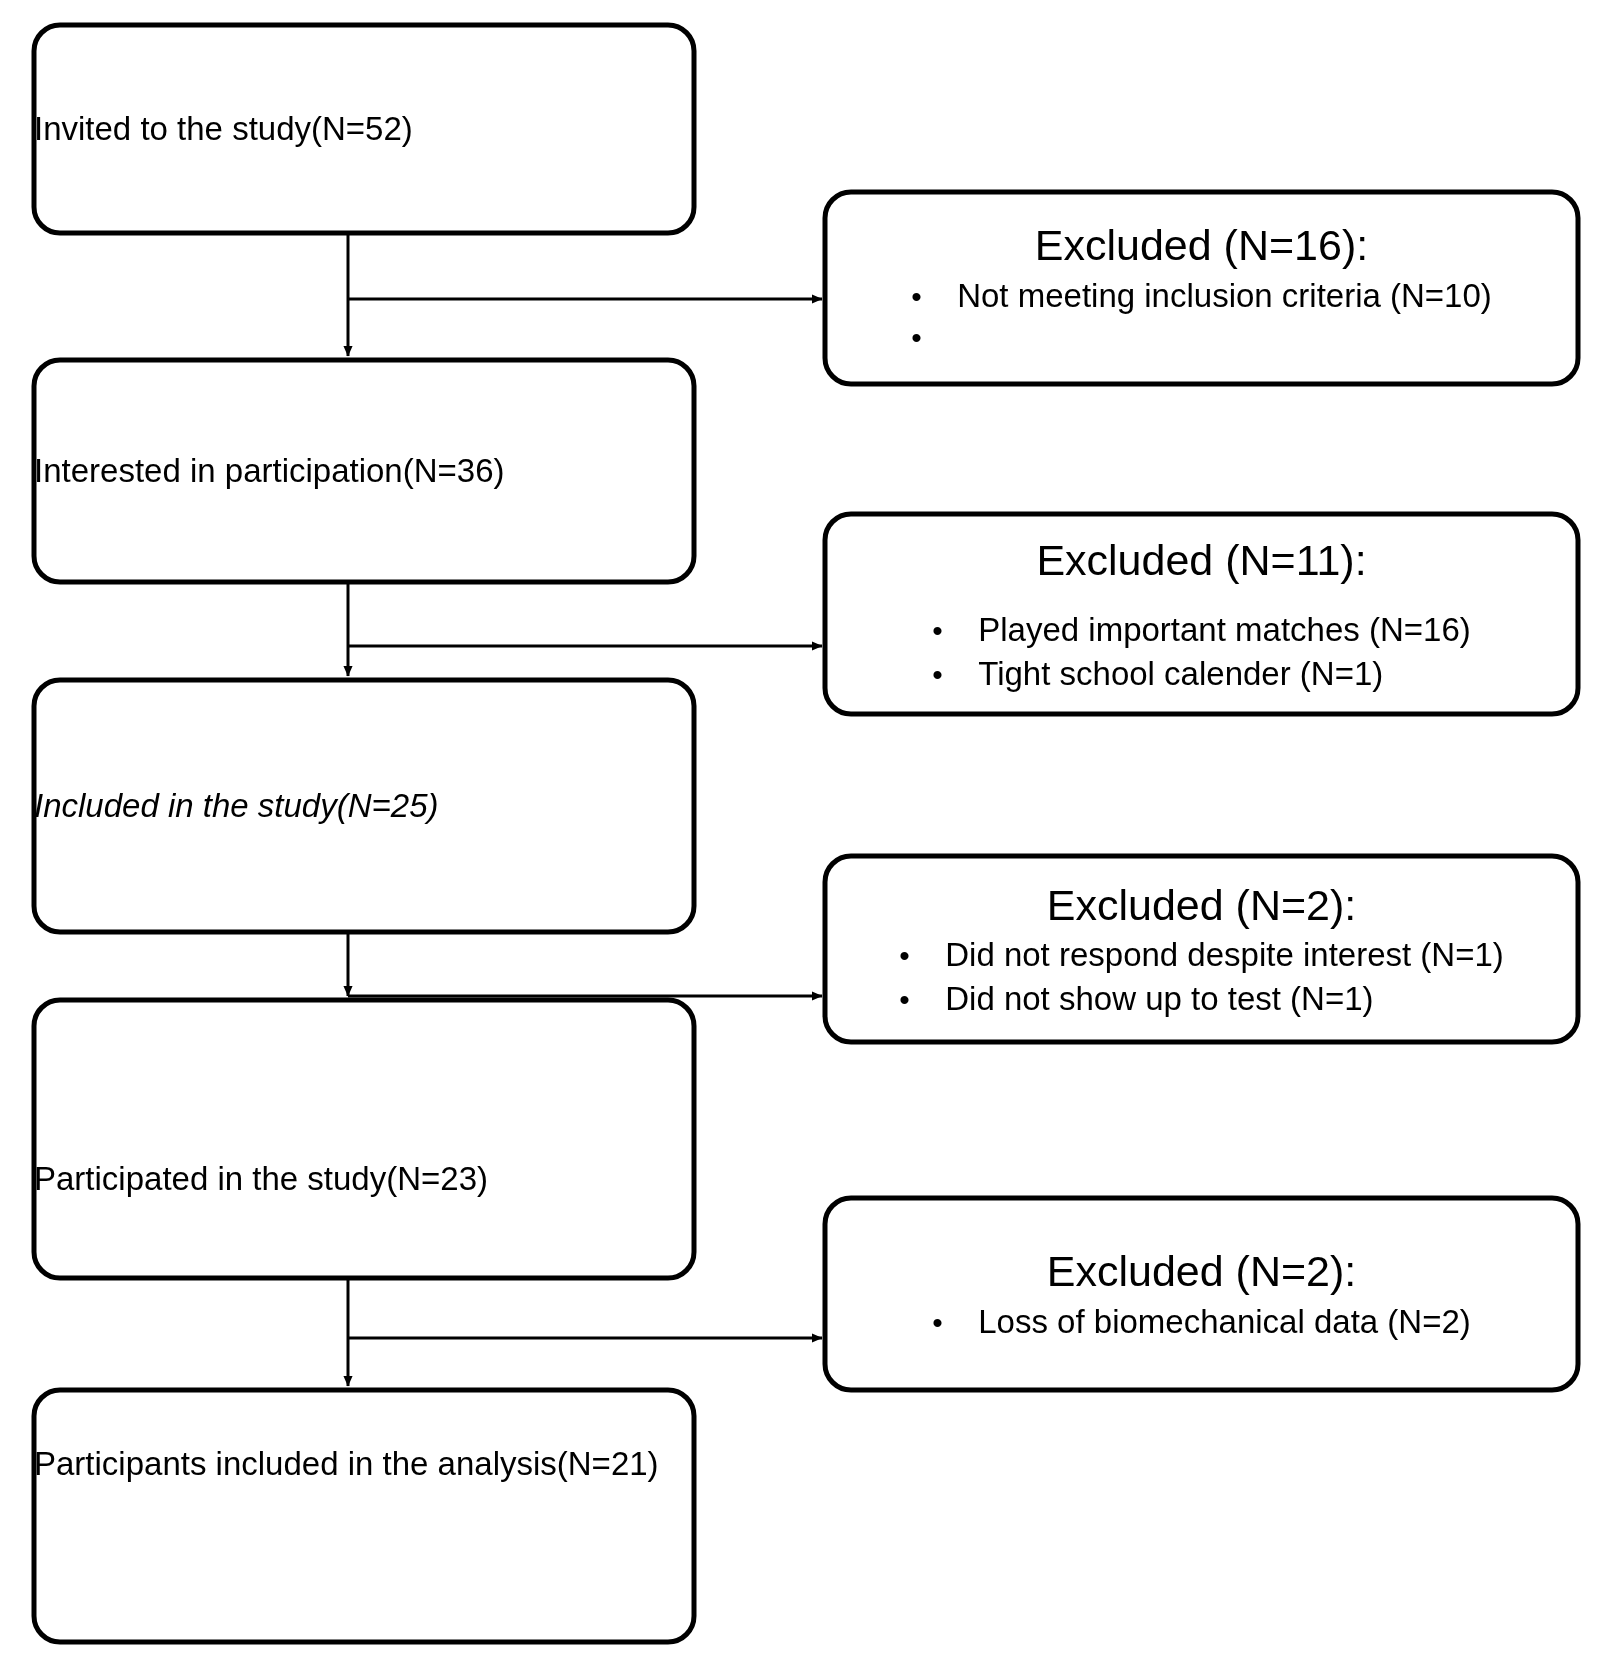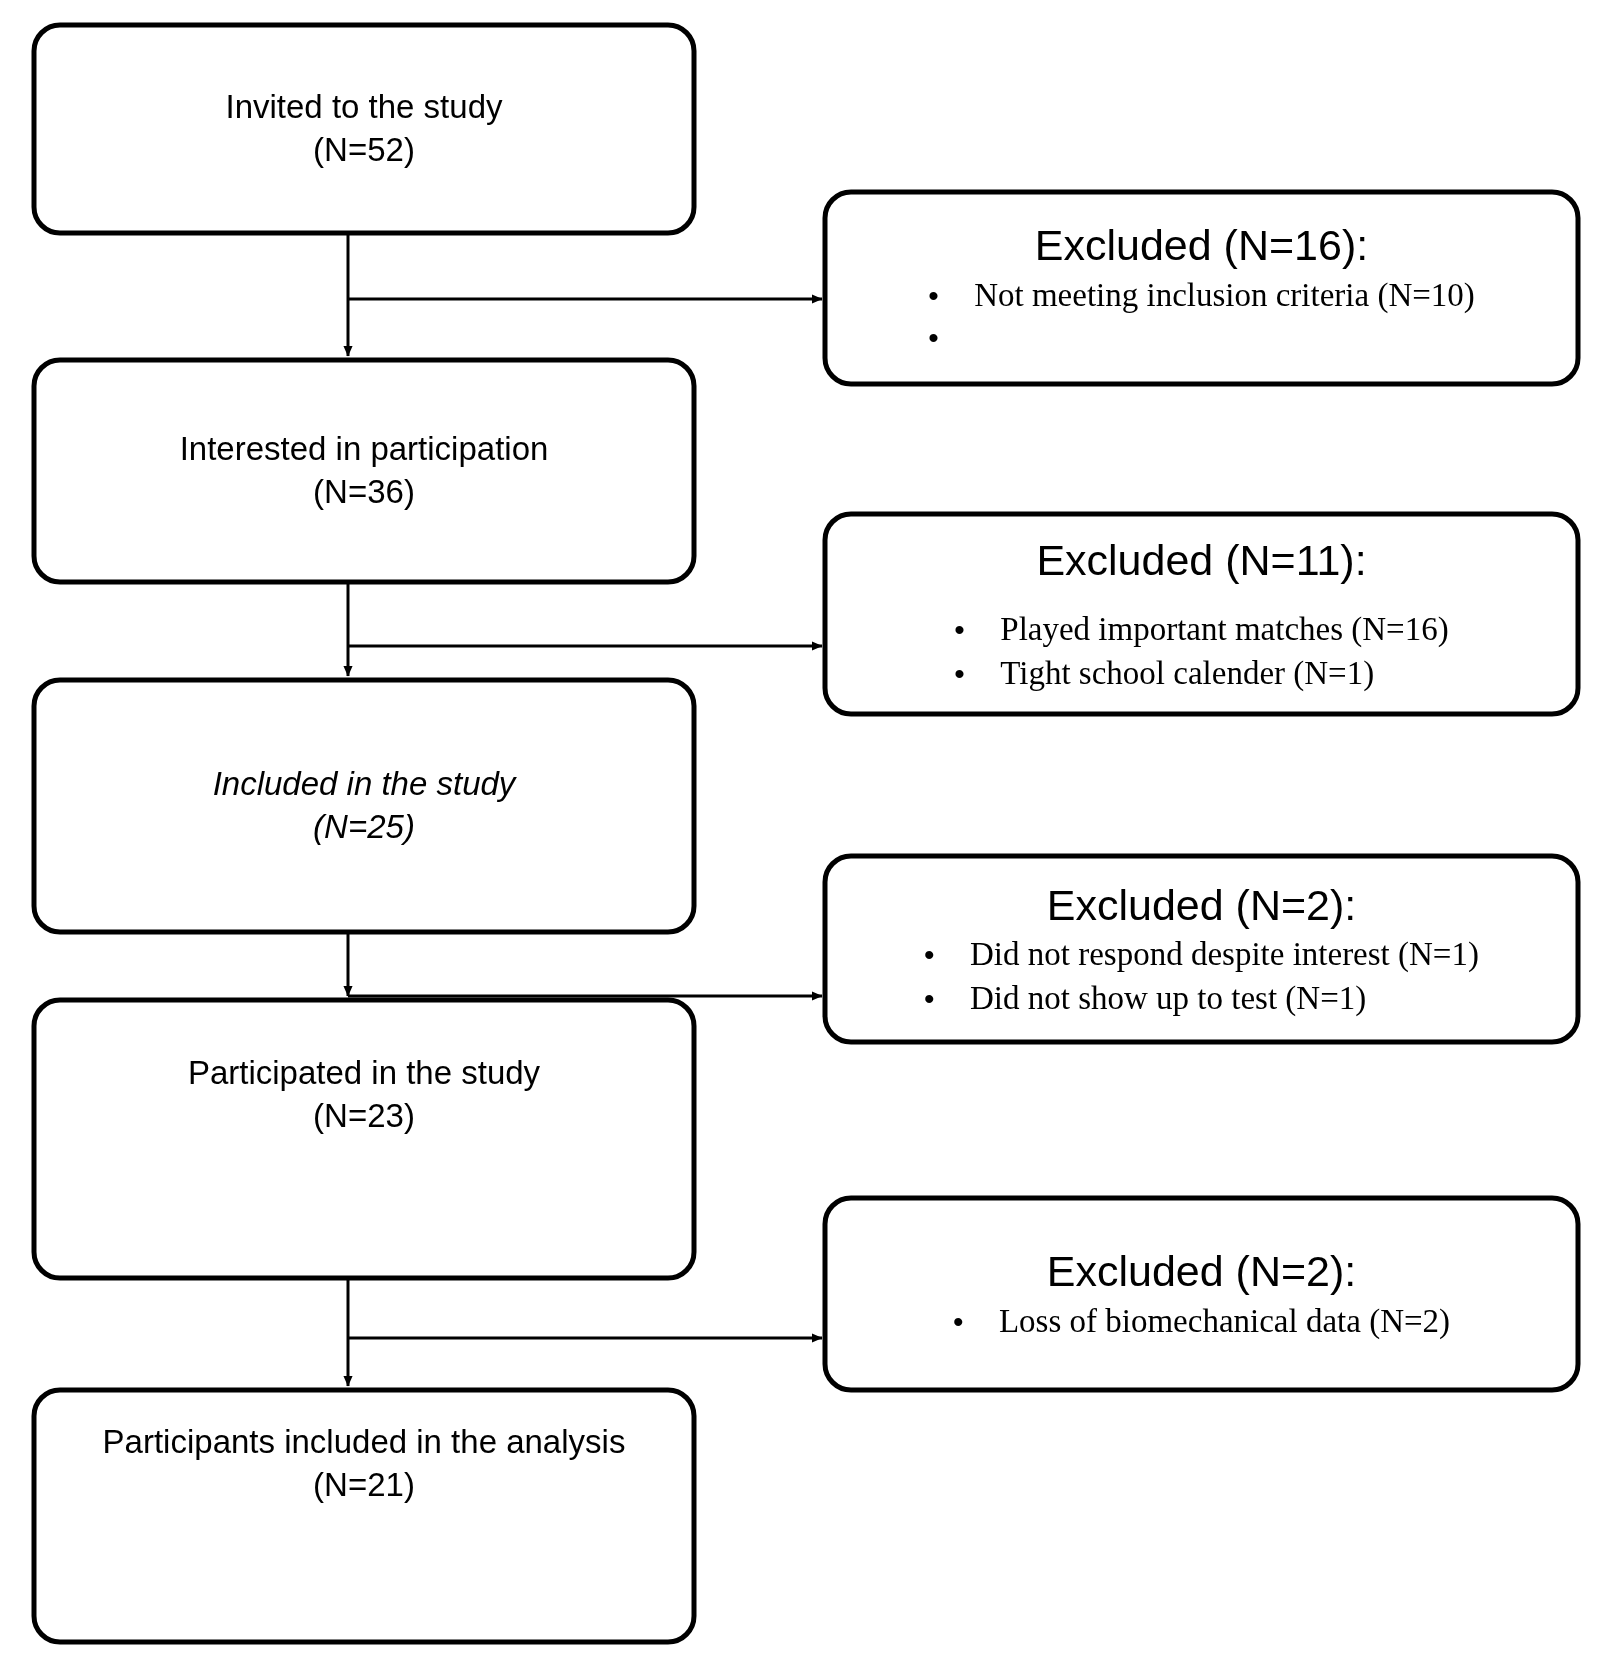--- a/index.html
+++ b/index.html
@@ -23,23 +23,23 @@
     position: absolute;
     top: 0;
     left: 0;
     width: 1608px;
     height: 1667px;
   }
   .node-box {
     position: absolute;
     box-sizing: border-box;
     display: flex;
-    flex-direction: column;
+    flex-direction: row;
     align-items: center;
-    justify-content: center;
+    justify-content: flex-start;
     background: transparent;
   }
   .node-line {
     font-size: 33px;
     line-height: 1.30;
     color: #000000;
     white-space: nowrap;
     text-align: center;
   }
   .excl-box {
@@ -74,21 +74,20 @@
   .excl-bullet {
     display: inline-block;
     width: 46px;
     flex: 0 0 46px;
     text-align: left;
     font-size: 30px;
     color: #000000;
   }
   .excl-text {
     display: inline-block;
-    font-family: Liberation Serif, serif;
   }
 </style>
 </head>
 <body>
 
 <div id="flow-root">
 
   <svg id="flow-svg" viewBox="0 0 1608 1667">
     <defs>
       <marker id="arrow-head" markerWidth="12" markerHeight="12" refX="10.5" refY="5" orient="auto" markerUnits="userSpaceOnUse">
@@ -126,21 +125,21 @@
   <div class="node-box" style="left:34px; top:360px; width:660px; height:222px;">
     <div class="node-line">Interested in participation</div>
     <div class="node-line">(N=36)</div>
   </div>
 
   <div class="node-box" style="left:34px; top:680px; width:660px; height:252px;font-style:italic;">
     <div class="node-line">Included in the study</div>
     <div class="node-line">(N=25)</div>
   </div>
 
-  <div class="node-box" style="left:34px; top:956px; width:660px; height:278px;">
+  <div class="node-box" style="left:34px; top:1040px; width:660px; height:278px;">
     <div class="node-line">Participated in the study</div>
     <div class="node-line">(N=23)</div>
   </div>
 
   <div class="node-box" style="left:34px; top:1338px; width:660px; height:252px;">
     <div class="node-line">Participants included in the analysis</div>
     <div class="node-line">(N=21)</div>
   </div>
 
   <div class="excl-box" style="left:825px; top:192px; width:753px; height:192px;">

